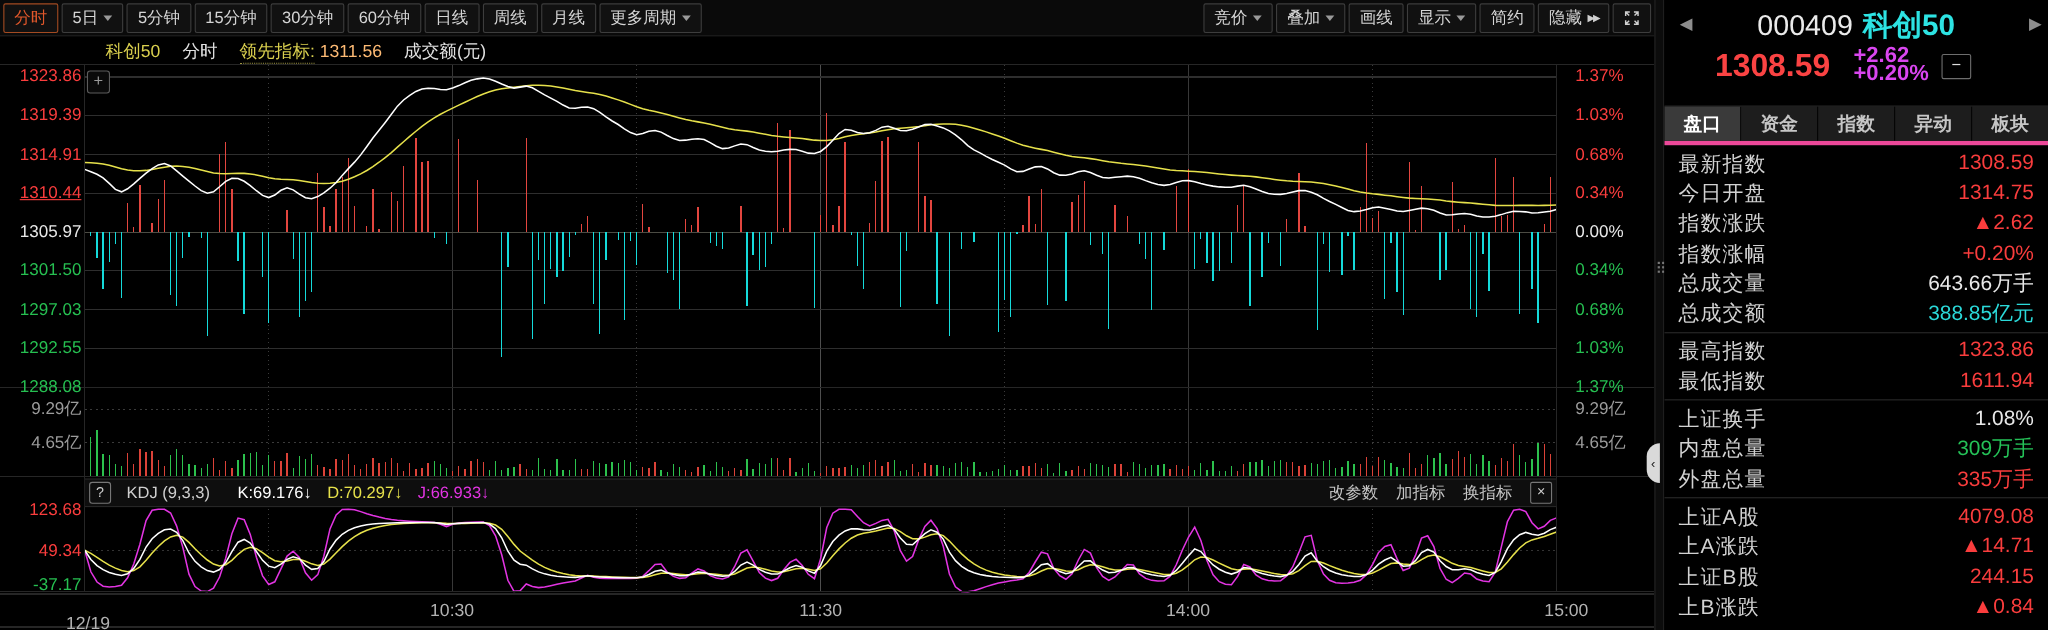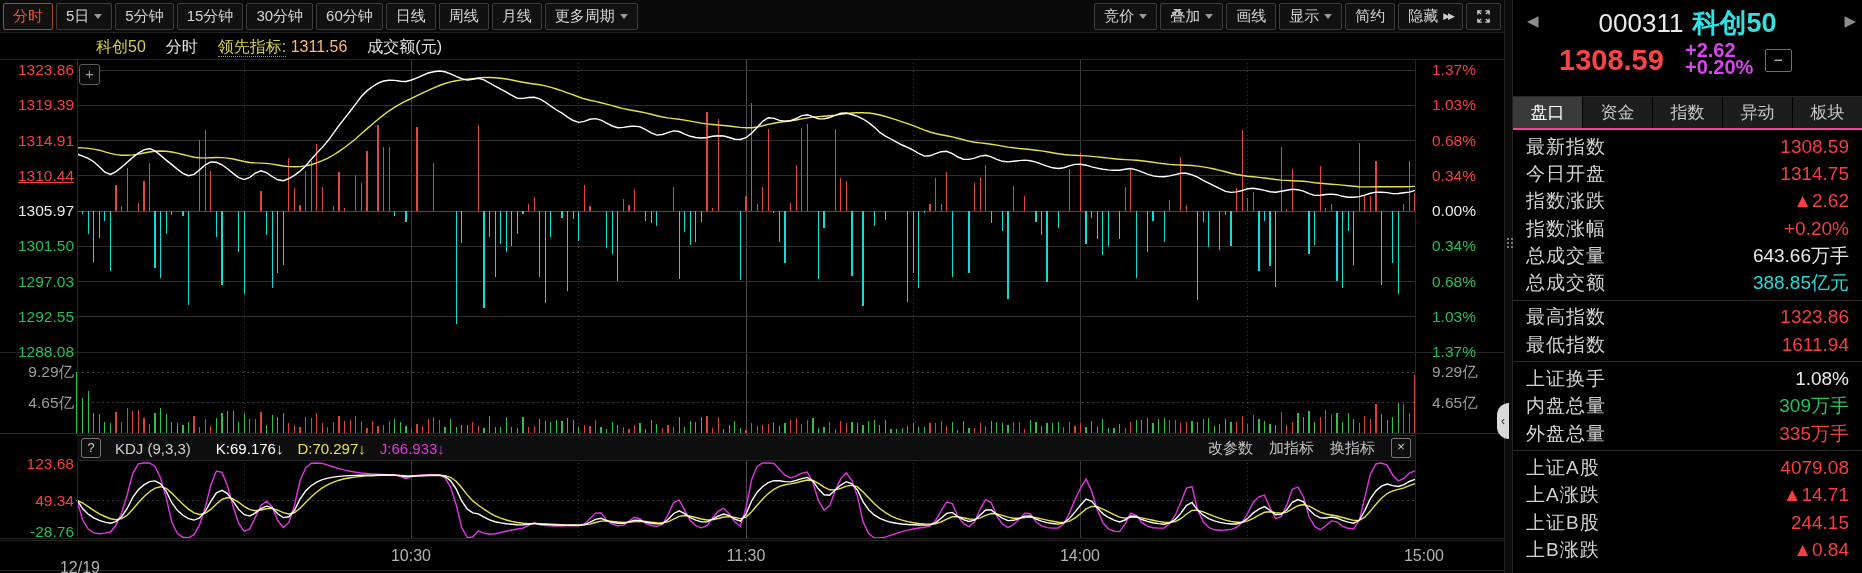--- a/index.html
+++ b/index.html
@@ -58,21 +58,21 @@
   .rp-arrow{position:absolute;color:#8d8d8d;font-size:15px;top:12px;cursor:pointer;}
   .rp-arrow.prev{left:14px;}
   .rp-arrow.next{right:6px;}
   .rp-title{position:absolute;left:0;right:0;top:5px;text-align:center;white-space:nowrap;}
   .rp-code{color:#eaeaea;font-size:26px;}
   .rp-name{color:#2de3e3;font-size:27px;font-weight:bold;margin-left:9px;}
   .rp-price{position:absolute;left:46px;top:44px;color:#fa4343;font-size:29px;font-weight:bold;}
   .rp-chg{position:absolute;left:172px;top:42px;color:#d946ef;font-size:20px;font-weight:bold;line-height:17px;}
   .rp-min{position:absolute;left:252px;top:49px;width:25px;height:21px;border:1px solid #6e6e6e;border-radius:2px;
           color:#ddd;font-size:15px;line-height:19px;text-align:center;cursor:pointer;}
-  .rp-tabs{display:flex;height:31px;background:#151515;border-top:1px solid #262626;border-bottom:2px solid #ec4899;box-sizing:content-box;}
+  .rp-tabs{display:flex;height:31px;background:#151515;border-top:1px solid #262626;border-bottom:4px solid #ec4899;box-sizing:content-box;font-weight:bold;}
   .rp-tab{flex:1;display:flex;align-items:center;justify-content:center;font-size:17px;color:#c6c6c6;
           border-right:1px solid #000;background:#1d1d1d;cursor:pointer;}
   .rp-tab:last-child{border-right:none;}
   .rp-tab.active{background:#3a3a3a;color:#fff;}
   .rp-rows{padding:3px 0 0 0;}
   .rp-row{display:flex;justify-content:space-between;align-items:center;height:27.3px;padding:0 13px;font-size:19px;}
   .rp-row .lbl{color:#d2d2d2;letter-spacing:1px;}
   .rp-div{height:1px;background:#2a2a2a;margin:3px 0;}
 </style>
 </head>
@@ -636,21 +636,21 @@
         <div class="ax left" style="color: rgb(38, 191, 81); left: 1432px; top: 236.25px;">0.34%</div>
         <div class="ax left" style="color: rgb(38, 191, 81); left: 1432px; top: 271.5px;">0.68%</div>
         <div class="ax left" style="color: rgb(38, 191, 81); left: 1432px; top: 306.75px;">1.03%</div>
         <div class="ax left" style="color: rgb(38, 191, 81); left: 1432px; top: 342px;">1.37%</div>
         <div class="ax right" style="color: rgb(156, 156, 156); left: 4px; width: 70px; top: 362px;">9.29亿</div>
         <div class="ax right" style="color: rgb(156, 156, 156); left: 4px; width: 70px; top: 392.5px;">4.65亿</div>
         <div class="ax left" style="color: rgb(156, 156, 156); left: 1432px; top: 362px;">9.29亿</div>
         <div class="ax left" style="color: rgb(156, 156, 156); left: 1432px; top: 392.5px;">4.65亿</div>
         <div class="ax right" style="color: rgb(250, 61, 61); left: 4px; width: 70px; top: 454px;">123.68</div>
         <div class="ax right" style="color: rgb(250, 61, 61); left: 4px; width: 70px; top: 490.5px;">49.34</div>
-        <div class="ax right" style="color: rgb(38, 191, 81); left: 4px; width: 70px; top: 522px;">-28.76</div>
+        <div class="ax right" style="color: rgb(38, 191, 81); left: 4px; width: 70px; top: 522px;">-37.17</div>
         <div class="ax center" style="color: rgb(178, 178, 178); font-size: 16px; left: 38px; width: 84px; top: 558px;">12/19</div>
         <div class="ax center" style="color: rgb(178, 178, 178); font-size: 16px; left: 369px; width: 84px; top: 546px;">10:30</div>
         <div class="ax center" style="color: rgb(178, 178, 178); font-size: 16px; left: 704px; width: 84px; top: 546px;">11:30</div>
         <div class="ax center" style="color: rgb(178, 178, 178); font-size: 16px; left: 1038px; width: 84px; top: 546px;">14:00</div>
         <div class="ax center" style="color: rgb(178, 178, 178); font-size: 16px; left: 1382px; width: 84px; top: 546px;">15:00</div>
       </div>
 
     <div class="kdj-bar">
       <span class="kdj-help">?</span>
       <span class="kdj-title">KDJ (9,3,3)</span>
@@ -676,21 +676,21 @@
         <i></i>
       </span>
     <span class="collapse-handle">‹</span>
   </div>
 
   <div class="right-panel">
     <div class="rp-head">
       <span class="rp-arrow prev">◀</span>
       <span class="rp-arrow next">▶</span>
       <div class="rp-title">
-        <span class="rp-code">000311</span><span class="rp-name">科创50</span>
+        <span class="rp-code">000409</span><span class="rp-name">科创50</span>
       </div>
       <div class="rp-price">1308.59</div>
       <div class="rp-chg">
         <div>+2.62</div>
         <div>+0.20%</div>
       </div>
       <div class="rp-min">−</div>
     </div>
     <div class="rp-tabs" id="rp-tabs">
         <div class="rp-tab active">盘口</div>

